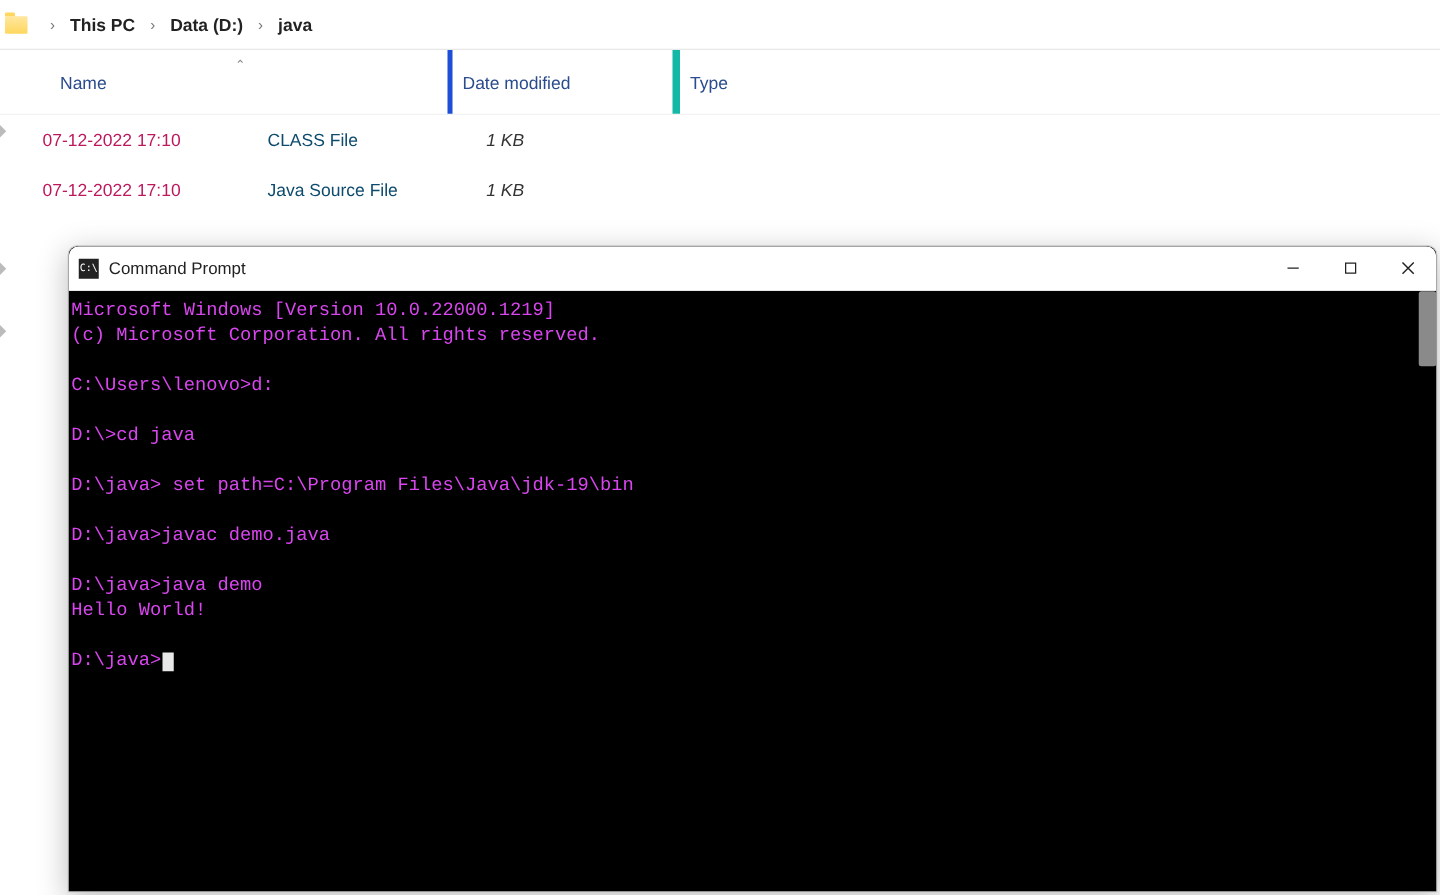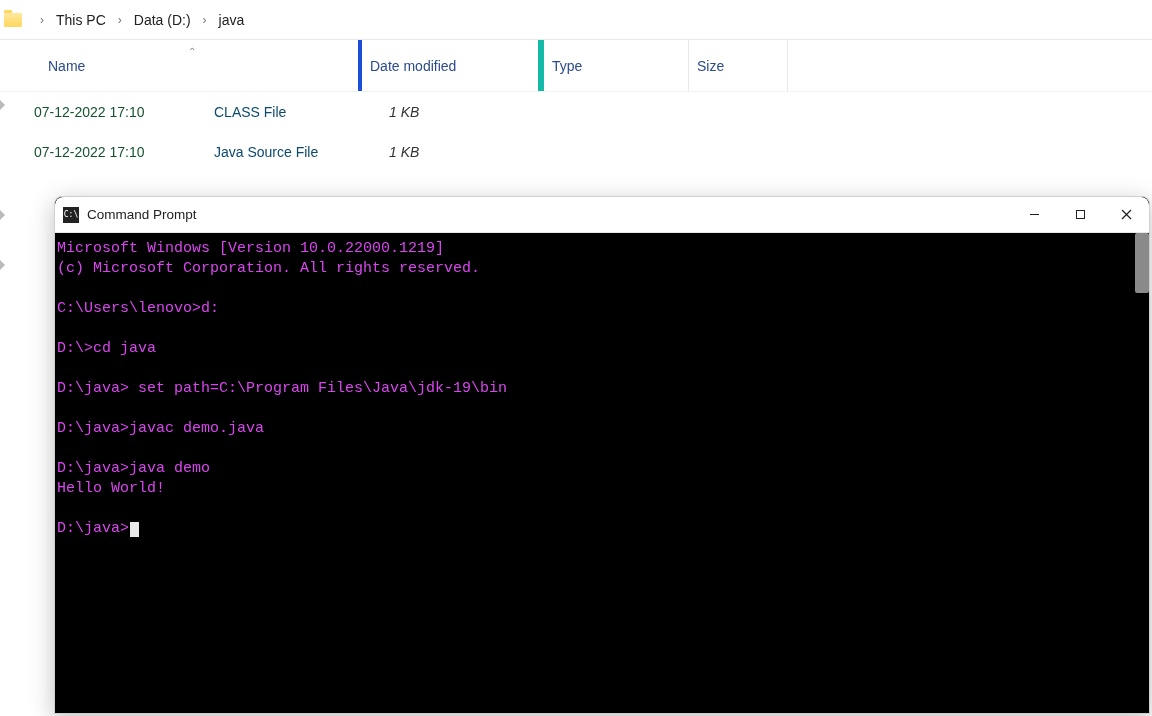--- a/index.html
+++ b/index.html
@@ -31,20 +31,21 @@
       content:"";
       position:absolute; top:-3px; left:0;
       width:8px; height:3px;
       background:#ffd75e; border-radius:1px 1px 0 0;
     }
     .crumb {
       display: flex; align-items: center;
       font-size: 14px; color: #222;
       padding: 4px 4px;
       cursor: default;
+      font-weight: bold;
     }
     .chev {
       color: #777; margin: 0 8px; font-size: 12px;
     }
     
     .file-header {
       display: flex;
       align-items: center;
       height: 52px;
       border-bottom: 1px solid #f2f2f2;
@@ -56,21 +57,21 @@
     .col-type { width: 150px; border-left: 6px solid #14b8a6; padding-left: 8px; height:100%; display:flex; align-items:center;}
     .col-size { width: 100px; border-left: 1px solid #e8e8e8; padding-left: 8px; height:100%; display:flex; align-items:center; border-right:1px solid #e8e8e8;}
     .sort-caret { position:absolute; top:-12px; left:140px; font-size:10px; color:#888;}
     
     .file-row {
       display: flex; align-items: center;
       height: 40px; padding-left: 34px;
       font-size: 14px; color: #222;
     }
     .file-row .name-cell { width: 300px; display:flex; align-items:center; gap:8px;}
-    .file-row .date-cell { width: 180px; color:#14532d; padding-left:0;}
+    .file-row .date-cell { width: 180px; color:#be185d; padding-left:0;}
     .file-row .type-cell { width: 175px; color:#0c4a6e;}
     .file-row .size-cell { width: 70px; color:#333; text-align:left;font-style:italic;}
     .file-generic-icon {
       width: 16px; height: 20px;
       border: 1px solid #aaa; background:#fff;
       position: relative;
     }
     .file-generic-icon::after{
       content:""; position:absolute; top:-1px; right:-1px;
       border-top:5px solid #fff; border-left:5px solid #aaa;
@@ -162,23 +163,20 @@
 <div class="file-header">
   <div class="col col-name">
     <span>Name</span>
     <span class="sort-caret">⌃</span>
   </div>
   <div class="col col-date">
     <span>Date modified</span>
   </div>
   <div class="col col-type">
     <span>Type</span>
-  </div>
-  <div class="col col-size">
-    <span>Size</span>
   </div>
 </div>
 
 <div id="file-rows">
     <div class="file-row">
       <div class="date-cell">07-12-2022 17:10</div>
       <div class="type-cell">CLASS File</div>
       <div class="size-cell">1 KB</div>
     </div>
     <div class="file-row">

